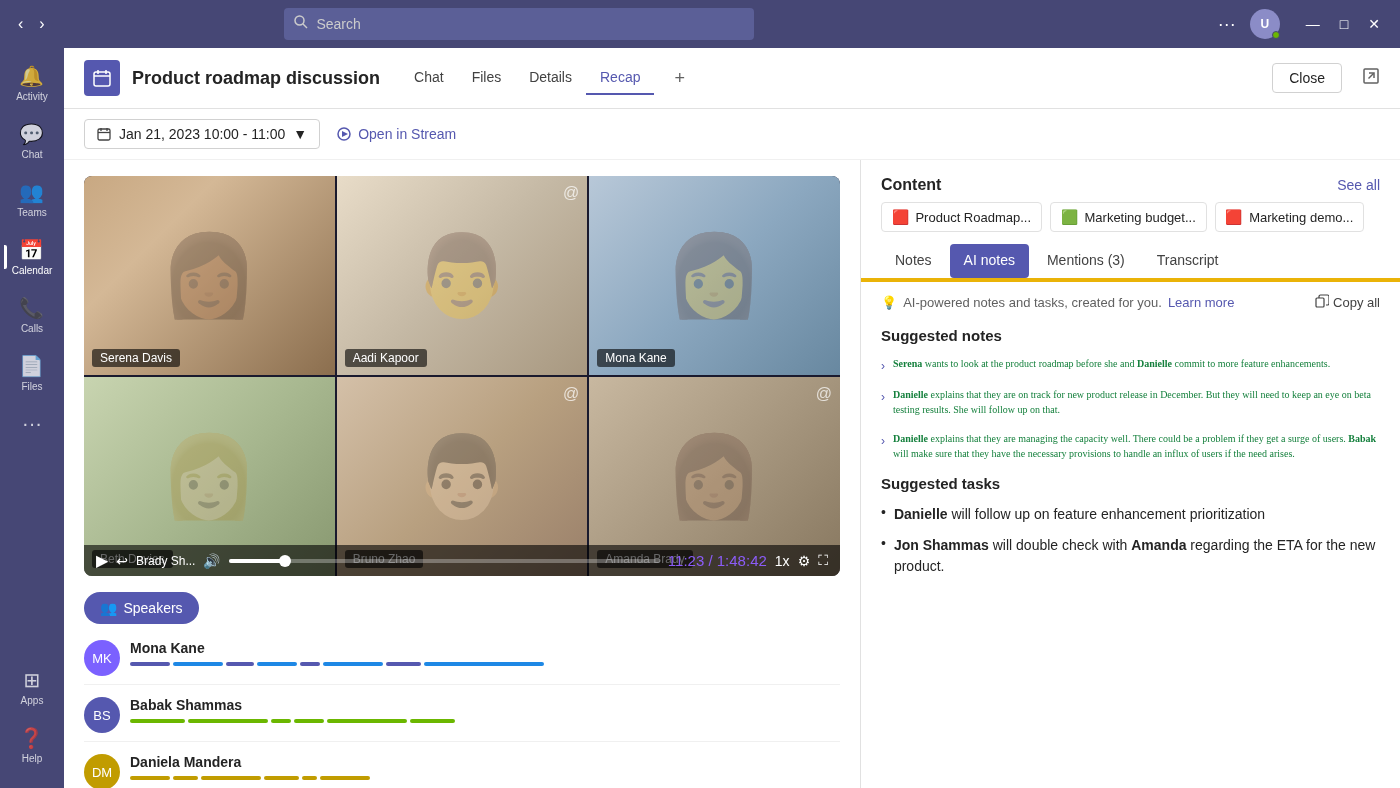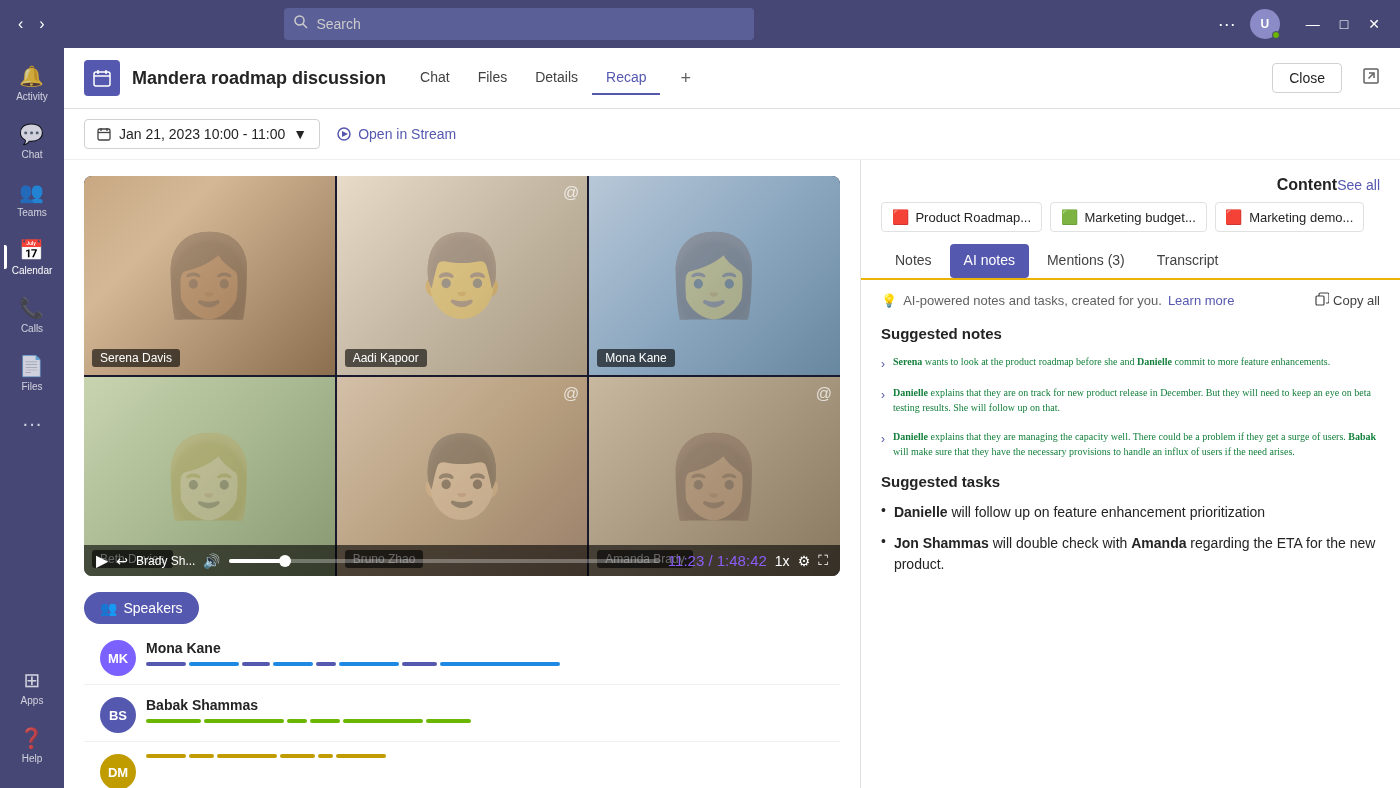--- a/index.html
+++ b/index.html
@@ -197,60 +197,60 @@
     .speakers-btn {
       background: #5558af; color: #fff; border: none; border-radius: 20px;
       padding: 8px 16px; font-size: 14px; cursor: pointer;
       display: flex; align-items: center; gap: 6px;
     }
     .speakers-list { margin-top: 16px; display: flex; flex-direction: column; gap: 12px; }
     .speaker-row { display: flex; align-items: flex-start; gap: 10px; padding-bottom: 8px; border-bottom: 1px solid #f0f0f0; }
     .speaker-avatar {
       width: 36px; height: 36px; border-radius: 50%; background: #8b8cc7;
       display: flex; align-items: center; justify-content: center; color: #fff;
-      font-size: 13px; font-weight: bold; flex-shrink: 0; overflow: hidden; margin-left: 16px;
+      font-size: 13px; font-weight: normal; flex-shrink: 0; overflow: hidden;
     }
     .speaker-info { flex: 1; }
     .speaker-name { font-size: 14px; font-weight: 600; color: #242424; margin-bottom: 6px; }
     .speaker-bars { display: flex; gap: 3px; flex-wrap: wrap; align-items: center; }
     .bar { height: 4px; border-radius: 2px; }
 
     
     .right-panel {
       width: 540px;
       border-left: 1px solid #e1e1e1;
       background: #fff;
       display: flex;
       flex-direction: column;
       overflow: hidden;
     }
     .panel-header {
       padding: 16px 20px 8px;
       display: flex;
       align-items: center;
-      justify-content: flex-end;
+      justify-content: space-between;
     }
     .panel-title { font-size: 16px; font-weight: 600; color: #242424; }
     .see-all { color: #5558af; font-size: 14px; cursor: pointer; }
     .content-files {
       padding: 0 20px 12px;
       display: flex;
       gap: 8px;
     }
     .file-chip {
       display: flex; align-items: center; gap: 6px;
       padding: 6px 10px; border: 1px solid #e1e1e1; border-radius: 4px;
       font-size: 13px; color: #242424; cursor: pointer;
     }
     .ppt-icon { color: #d4472a; font-size: 14px; }
     .xl-icon { color: #217346; font-size: 14px; }
     .vid-icon { color: #c50f1f; font-size: 14px; }
 
     
-    .panel-tabs { display: flex; padding: 0 20px; border-bottom: 2px solid #eab308; gap: 4px; }
+    .panel-tabs { display: flex; padding: 0 20px; border-bottom: 4px solid #eab308; gap: 4px; }
     .panel-tab {
       padding: 8px 14px; font-size: 14px; color: #424242; cursor: pointer;
       border-bottom: 2px solid transparent; border-radius: 4px 4px 0 0;
     }
     .panel-tab.active { background: #5558af; color: #fff; border-radius: 4px; border-bottom: none; }
 
     
     .notes-content {
       flex: 1;
       overflow-y: auto;
@@ -374,21 +374,21 @@
 
     <div class="meeting-header">
       <div class="meeting-icon">
         <svg width="18" height="18" viewBox="0 0 18 18" fill="none">
             <rect x="1" y="3" width="16" height="14" rx="2" stroke="white" stroke-width="1.5"></rect>
             <line x1="1" y1="7" x2="17" y2="7" stroke="white" stroke-width="1.5"></line>
             <line x1="5" y1="1" x2="5" y2="5" stroke="white" stroke-width="1.5"></line>
             <line x1="13" y1="1" x2="13" y2="5" stroke="white" stroke-width="1.5"></line>
           </svg>
       </div>
-      <span class="meeting-title">Mandera roadmap discussion</span>
+      <span class="meeting-title">Product roadmap discussion</span>
       <nav class="meeting-tabs">
         <a class="meeting-tab">Chat</a>
         <a class="meeting-tab">Files</a>
         <a class="meeting-tab">Details</a>
         <a class="meeting-tab active">Recap</a>
       </nav>
       <span class="add-tab">+</span>
       <button class="close-btn">Close</button>
       <span class="popout-icon">
         <svg width="18" height="18" viewBox="0 0 18 18" fill="none">
@@ -511,20 +511,21 @@
                     <div class="bar" style="width:30px;background:#6bb700;"></div>
                     <div class="bar" style="width:80px;background:#6bb700;"></div>
                     <div class="bar" style="width:45px;background:#6bb700;"></div>
                   </div>
                 </div>
               </div>
 
               <div class="speaker-row">
                 <div class="speaker-avatar av-daniela">DM</div>
                 <div class="speaker-info">
+                  <div class="speaker-name">Daniela Mandera</div>
                   <div class="speaker-bars">
                     <div class="bar" style="width:40px;background:#c19c00;"></div>
                     <div class="bar" style="width:25px;background:#c19c00;"></div>
                     <div class="bar" style="width:60px;background:#c19c00;"></div>
                     <div class="bar" style="width:35px;background:#c19c00;"></div>
                     <div class="bar" style="width:15px;background:#c19c00;"></div>
                     <div class="bar" style="width:50px;background:#c19c00;"></div>
                   </div>
                 </div>
               </div>

